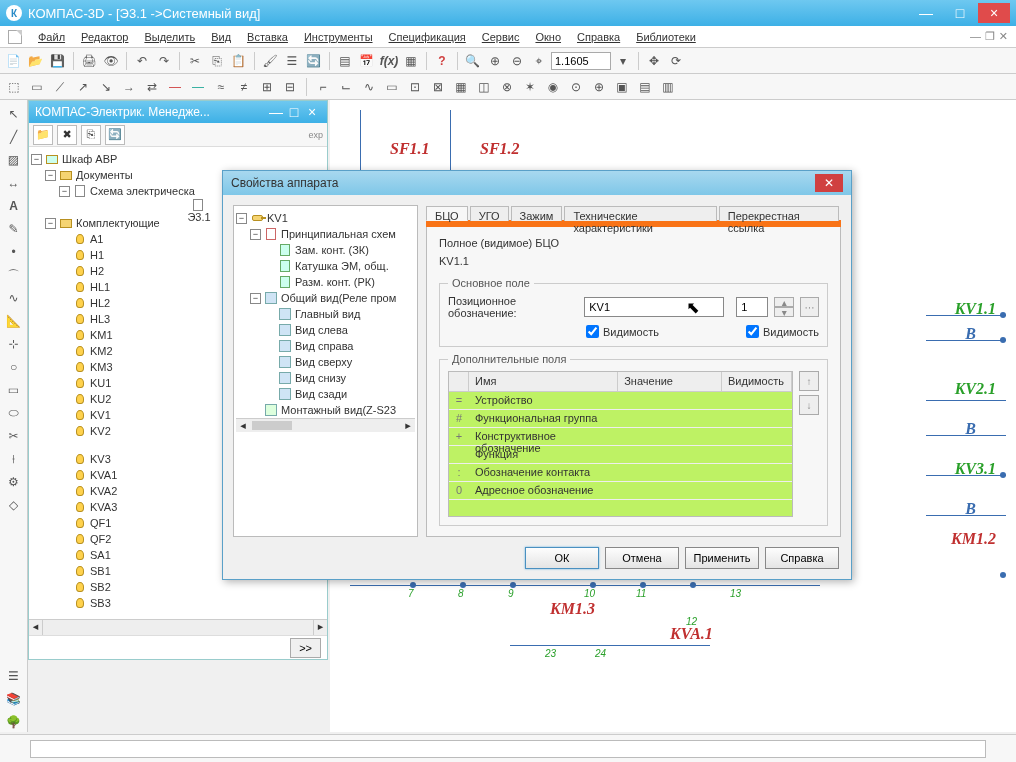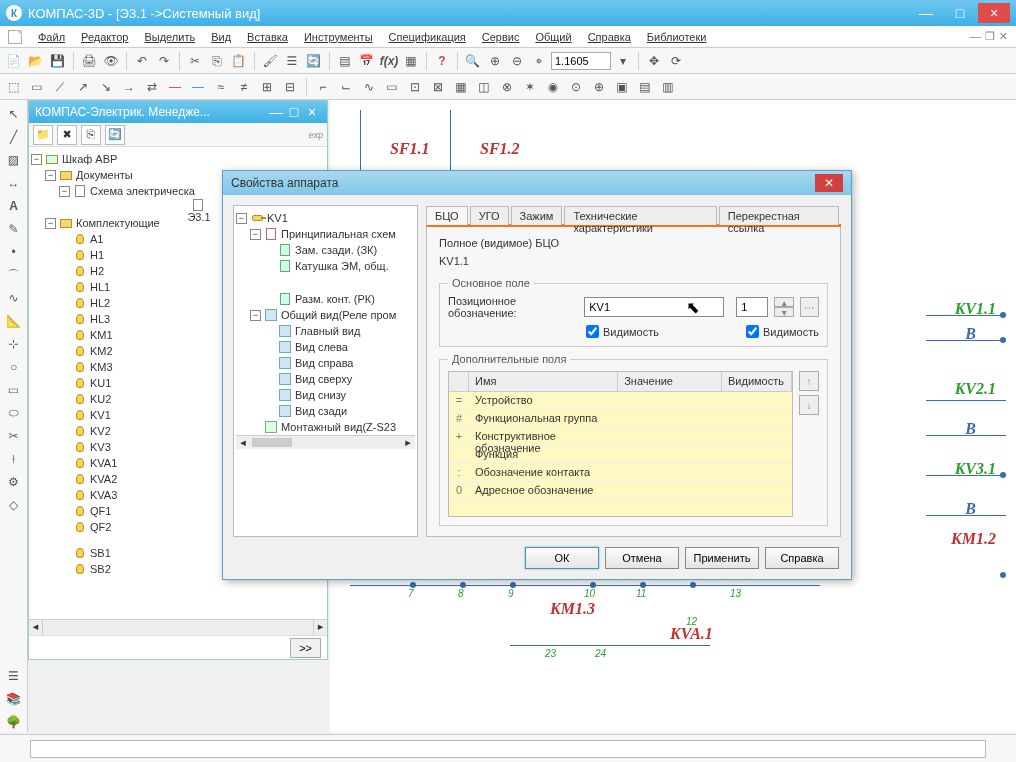--- a/index.html
+++ b/index.html
@@ -48,33 +48,33 @@
   .canvas .num { position:absolute; color:#2aa02a; font-size:10px; font-style:italic; }
   .canvas .wire { position:absolute; background:#3a6db0; }
   .canvas .node { position:absolute; width:6px;height:6px;background:#3a6db0;border-radius:50%; }
   .dialog { position:absolute; left:222px; top:170px; width:630px; height:410px; background:#f0f0f0; border:1px solid #5aa0c8; box-shadow:2px 2px 8px rgba(0,0,0,0.3); display:flex; flex-direction:column; }
   .dialog-title { height:24px; background:linear-gradient(#a8d8ef,#7fc7e8); display:flex; align-items:center; padding:0 8px; color:#333; font-size:12px; }
   .dialog-title .t { flex:1; }
   .dialog-title .close { width:28px; height:18px; background:#d04040; color:#fff; display:flex; align-items:center; justify-content:center; cursor:pointer; font-size:12px; }
   .dialog-body { flex:1; display:flex; padding:10px; gap:8px; }
   .dialog-tree { width:185px; border:1px solid #bbb; background:#fff; overflow:auto; padding:4px 2px; }
   .dialog-right { flex:1; display:flex; flex-direction:column; }
-  .tabs { display:flex; border-bottom:3px solid #f97316; height:22px; }
+  .tabs { display:flex; border-bottom:7px solid #f97316; height:22px; }
   .tab { border:1px solid #bbb; border-bottom:none; padding:3px 8px; background:#eee; margin-right:2px; cursor:pointer; position:relative; top:1px; font-size:11px; }
   .tab.active { background:#f7f7f7; border-bottom:1px solid #f7f7f7; }
   .tabcontent { flex:1; background:#f7f7f7; border:1px solid #bbb; border-top:none; padding:10px 12px; display:flex; flex-direction:column; gap:6px; }
   .field-row { display:flex; align-items:center; gap:6px; }
   .text-input { border:1px solid #888; height:20px; padding:0 4px; font-size:11px; background:#fff; }
   .spin { width:32px; }
   .cursor-arrow { position:absolute; pointer-events:none; font-size:16px; color:#000; }
   fieldset { border:1px solid #ccc; padding:6px 8px 8px; margin:0; }
   legend { font-size:11px; color:#555; padding:0 4px; }
   .check { display:flex; align-items:center; gap:4px; }
   .check input { margin:0; }
-  .grid { border:1px solid #bbb; background:#fef9c3; }
+  .grid { border:1px solid #bbb; background:#bef264; }
   .grid-head { display:flex; background:#eee; border-bottom:1px solid #ccc; height:20px; }
   .grid-head div { border-right:1px solid #ccc; padding:3px 6px; font-size:11px; }
   .grid-row { display:flex; height:18px; border-bottom:1px solid #eee; }
   .grid-row div { padding:2px 6px; font-size:11px; }
   .grid-sym { width:20px; text-align:center; color:#777; }
   .dialog-buttons { display:flex; justify-content:flex-end; gap:6px; padding:0 12px 10px; }
   .dialog-buttons button { width:74px; height:22px; border:1px solid #888; background:linear-gradient(#fdfdfd,#e4e4e4); cursor:pointer; font-size:11px; }
   .dialog-buttons button.primary { border:1px solid #4a90c0; box-shadow:0 0 2px #6ab0e0; }
   .arrow-btn { width:20px;height:20px;border:1px solid #aaa;background:#eee;display:flex;align-items:center;justify-content:center;cursor:pointer;font-size:10px;color:#888; }
   .statusbar { position:absolute; left:0; right:0; bottom:0; height:28px; background:#f7f7f7; border-top:1px solid #ccc; display:flex; align-items:center; padding:0 30px; }
@@ -97,21 +97,21 @@
 <div class="menubar">
   <span class="docicon"></span>
   <span class="mitem"><u>Файл</u></span>
   <span class="mitem"><u>Редактор</u></span>
   <span class="mitem"><u>Выделить</u></span>
   <span class="mitem"><u>Вид</u></span>
   <span class="mitem"><u>Вставка</u></span>
   <span class="mitem"><u>Инструменты</u></span>
   <span class="mitem"><u>Спецификация</u></span>
   <span class="mitem"><u>Сервис</u></span>
-  <span class="mitem"><u>Общий</u></span>
+  <span class="mitem"><u>Окно</u></span>
   <span class="mitem"><u>Справка</u></span>
   <span class="mitem"><u>Библиотеки</u></span>
   <div class="mdiicons">
     <span>—</span>
     <span>❐</span>
     <span>✕</span>
   </div>
 </div>
 
 <div class="toolbar">
@@ -345,21 +345,21 @@
           </span>
           <span>KV1</span>
         </div>
         <div class="tnode" style="padding-left: 28px;">
           <span class="texp empty"></span>
           <span class="ticon">
             <span class="bulb"></span>
           </span>
           <span>KV2</span>
         </div>
-        <div class="tnode" style="padding-left: 28px;">
+        <div class="tnode" style="padding-left: 28px; margin-top: 12px;">
           <span class="texp empty"></span>
           <span class="ticon">
             <span class="bulb"></span>
           </span>
           <span>KV3</span>
         </div>
         <div class="tnode" style="padding-left: 28px;">
           <span class="texp empty"></span>
           <span class="ticon">
             <span class="bulb"></span>
@@ -387,33 +387,47 @@
           </span>
           <span>QF1</span>
         </div>
         <div class="tnode" style="padding-left: 28px;">
           <span class="texp empty"></span>
           <span class="ticon">
             <span class="bulb"></span>
           </span>
           <span>QF2</span>
         </div>
-        <div class="tnode" style="padding-left: 28px; margin-top: 10px;">
+        <div class="tnode" style="padding-left: 28px;">
+          <span class="texp empty"></span>
+          <span class="ticon">
+            <span class="bulb"></span>
+          </span>
+          <span>SA1</span>
+        </div>
+        <div class="tnode" style="padding-left: 28px;">
           <span class="texp empty"></span>
           <span class="ticon">
             <span class="bulb"></span>
           </span>
           <span>SB1</span>
         </div>
         <div class="tnode" style="padding-left: 28px;">
           <span class="texp empty"></span>
           <span class="ticon">
             <span class="bulb"></span>
           </span>
           <span>SB2</span>
+        </div>
+        <div class="tnode" style="padding-left: 28px;">
+          <span class="texp empty"></span>
+          <span class="ticon">
+            <span class="bulb"></span>
+          </span>
+          <span>SB3</span>
         </div>
       </div>
     <div class="panel-scroll">
       <div style="width:14px;border-right:1px solid #ccc;text-align:center;">◂</div>
       <div style="flex:1;"></div>
       <div style="width:14px;border-left:1px solid #ccc;text-align:center;">▸</div>
     </div>
     <div class="panel-footer">
       <button>&gt;&gt;</button>
     </div>
@@ -485,30 +499,30 @@
           <span class="ticon">
             <span class="doc" style="border-color:#c66;"></span>
           </span>
           <span>Принципиальная схем</span>
         </div>
         <div class="tnode" style="padding-left: 28px;">
           <span class="texp empty"></span>
           <span class="ticon">
             <span class="doc" style="background:#cfe;border-color:#6a6;"></span>
           </span>
-          <span>Зам. сзади. (ЗК)</span>
+          <span>Зам. конт. (ЗК)</span>
         </div>
         <div class="tnode" style="padding-left: 28px;">
           <span class="texp empty"></span>
           <span class="ticon">
             <span class="doc" style="background:#cfe;border-color:#6a6;"></span>
           </span>
           <span>Катушка ЭМ, общ.</span>
         </div>
-        <div class="tnode" style="padding-left: 28px; margin-top: 17px;">
+        <div class="tnode" style="padding-left: 28px;">
           <span class="texp empty"></span>
           <span class="ticon">
             <span class="doc" style="background:#cfe;border-color:#6a6;"></span>
           </span>
           <span>Разм. конт. (РК)</span>
         </div>
         <div class="tnode" style="padding-left: 14px;">
           <span class="texp ">−</span>
           <span class="ticon">
             <span class="viewicon"></span>

